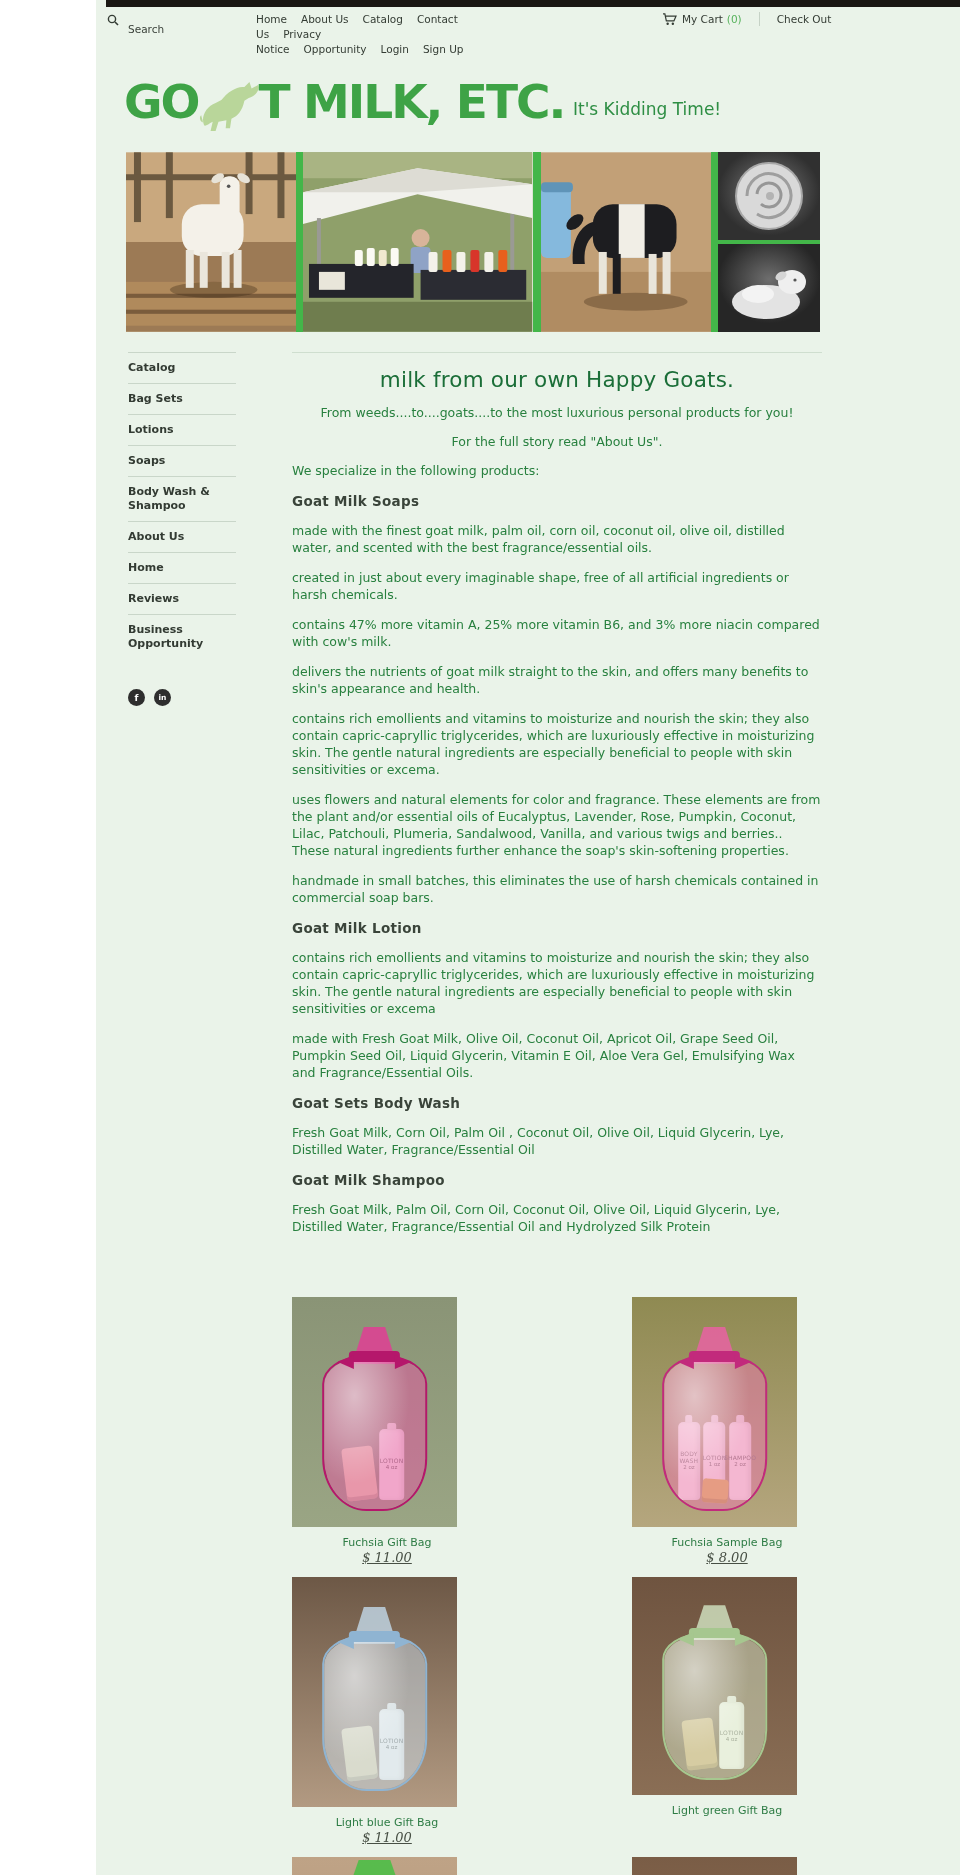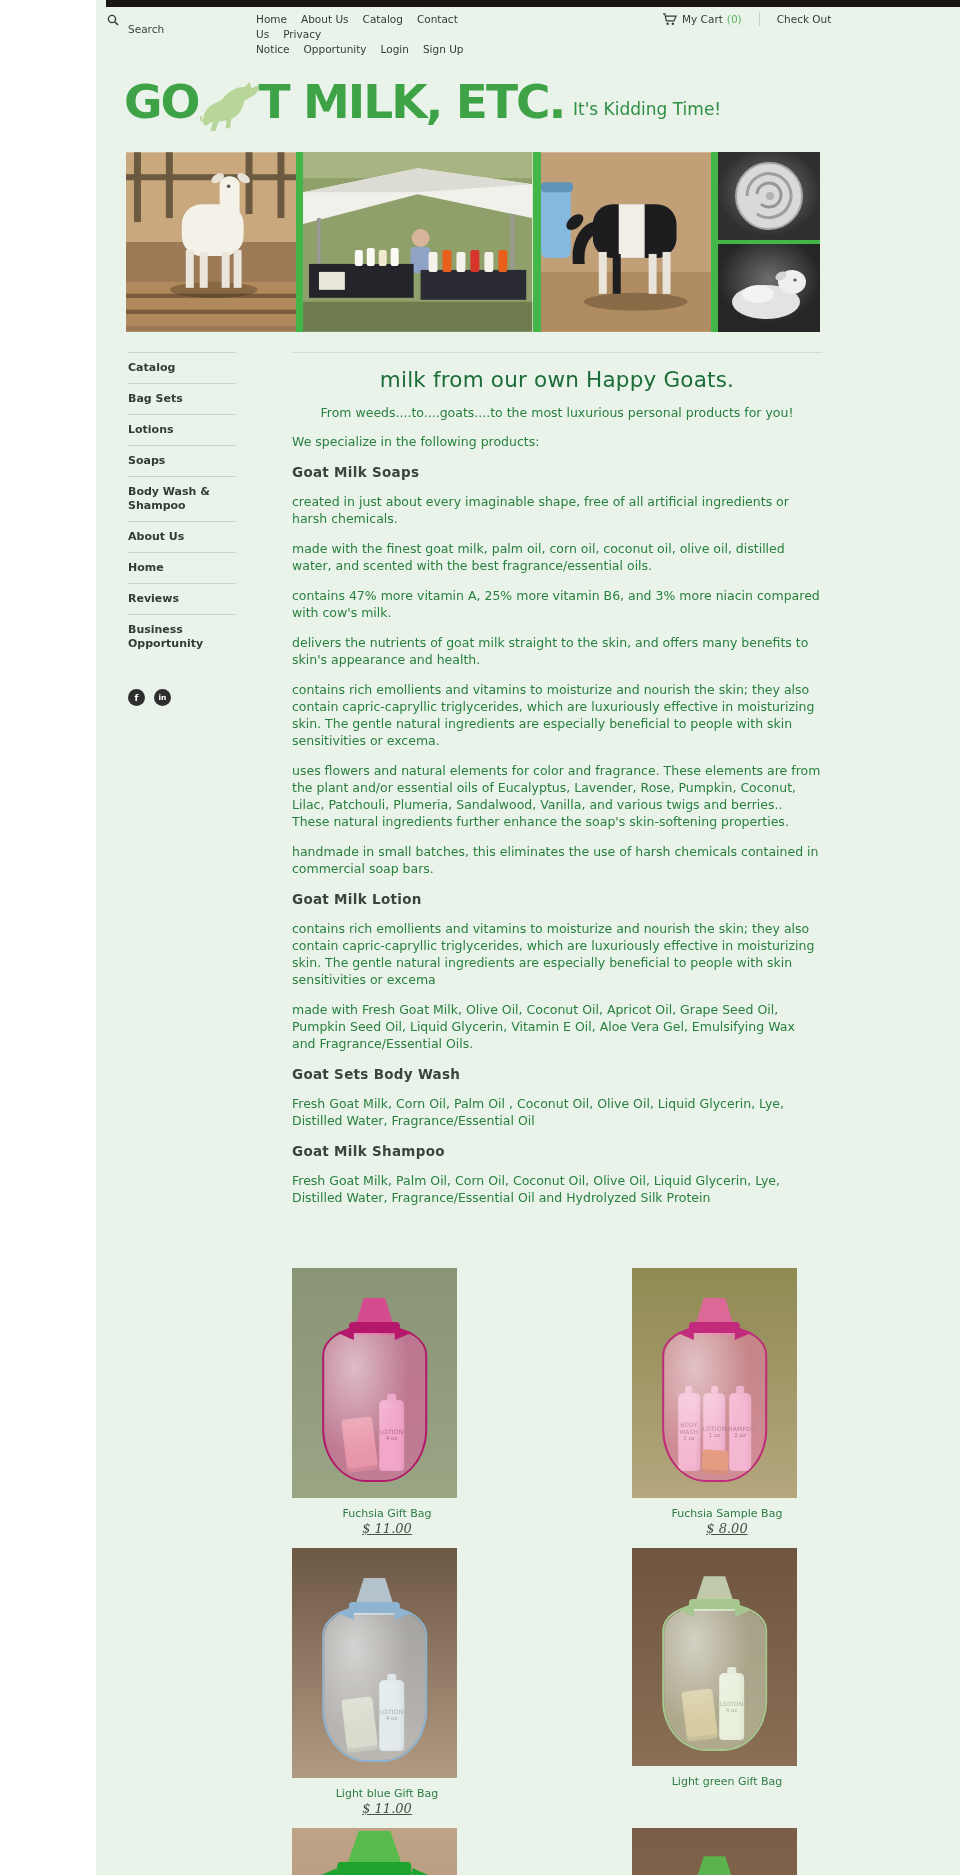--- a/index.html
+++ b/index.html
@@ -265,26 +265,27 @@
       <div class="social">
         <div class="soc">f</div>
         <div class="soc in">in</div>
       </div>
     </aside>
 
   <main class="main">
     <hr class="tophr">
     <h1>milk from our own Happy Goats.</h1>
     <p class="center">From weeds....to....goats....to the most luxurious personal products for you!</p>
+    <p class="center">For the full story read "About Us".</p>
     <p>We specialize in the following products:</p>
     <div id="sections">
         <div class="sect">
           <h3>Goat Milk Soaps</h3>
+          <p>made with the finest goat milk, palm oil, corn oil, coconut oil, olive oil, distilled water, and scented with the best fragrance/essential oils.</p>
           <p>created in just about every imaginable shape, free of all artificial ingredients or harsh chemicals.</p>
-          <p>made with the finest goat milk, palm oil, corn oil, coconut oil, olive oil, distilled water, and scented with the best fragrance/essential oils.</p>
           <p>contains 47% more vitamin A, 25% more vitamin B6, and 3% more niacin compared with cow's milk.</p>
           <p>delivers the nutrients of goat milk straight to the skin, and offers many benefits to skin's appearance and health.</p>
           <p>contains rich emollients and vitamins to moisturize and nourish the skin; they also contain capric-capryllic triglycerides, which are luxuriously effective in moisturizing skin. The gentle natural ingredients are especially beneficial to people with skin sensitivities or excema.</p>
           <p>uses flowers and natural elements for color and fragrance. These elements are from the plant and/or essential oils of Eucalyptus, Lavender, Rose, Pumpkin, Coconut, Lilac, Patchouli, Plumeria, Sandalwood, Vanilla, and various twigs and berries..  These natural ingredients further enhance the soap's skin-softening properties.</p>
           <p>handmade in small batches, this eliminates the use of harsh chemicals contained in commercial soap bars.</p>
         </div>
         <div class="sect">
           <h3>Goat Milk Lotion</h3>
           <p>contains rich emollients and vitamins to moisturize and nourish the skin; they also contain capric-capryllic triglycerides, which are luxuriously effective in moisturizing skin. The gentle natural ingredients are especially beneficial to people with skin sensitivities or excema</p>
           <p>made with Fresh Goat Milk, Olive Oil, Coconut Oil, Apricot Oil, Grape Seed Oil, Pumpkin Seed Oil,  Liquid Glycerin, Vitamin E Oil, Aloe Vera Gel, Emulsifying Wax and Fragrance/Essential Oils.</p>

